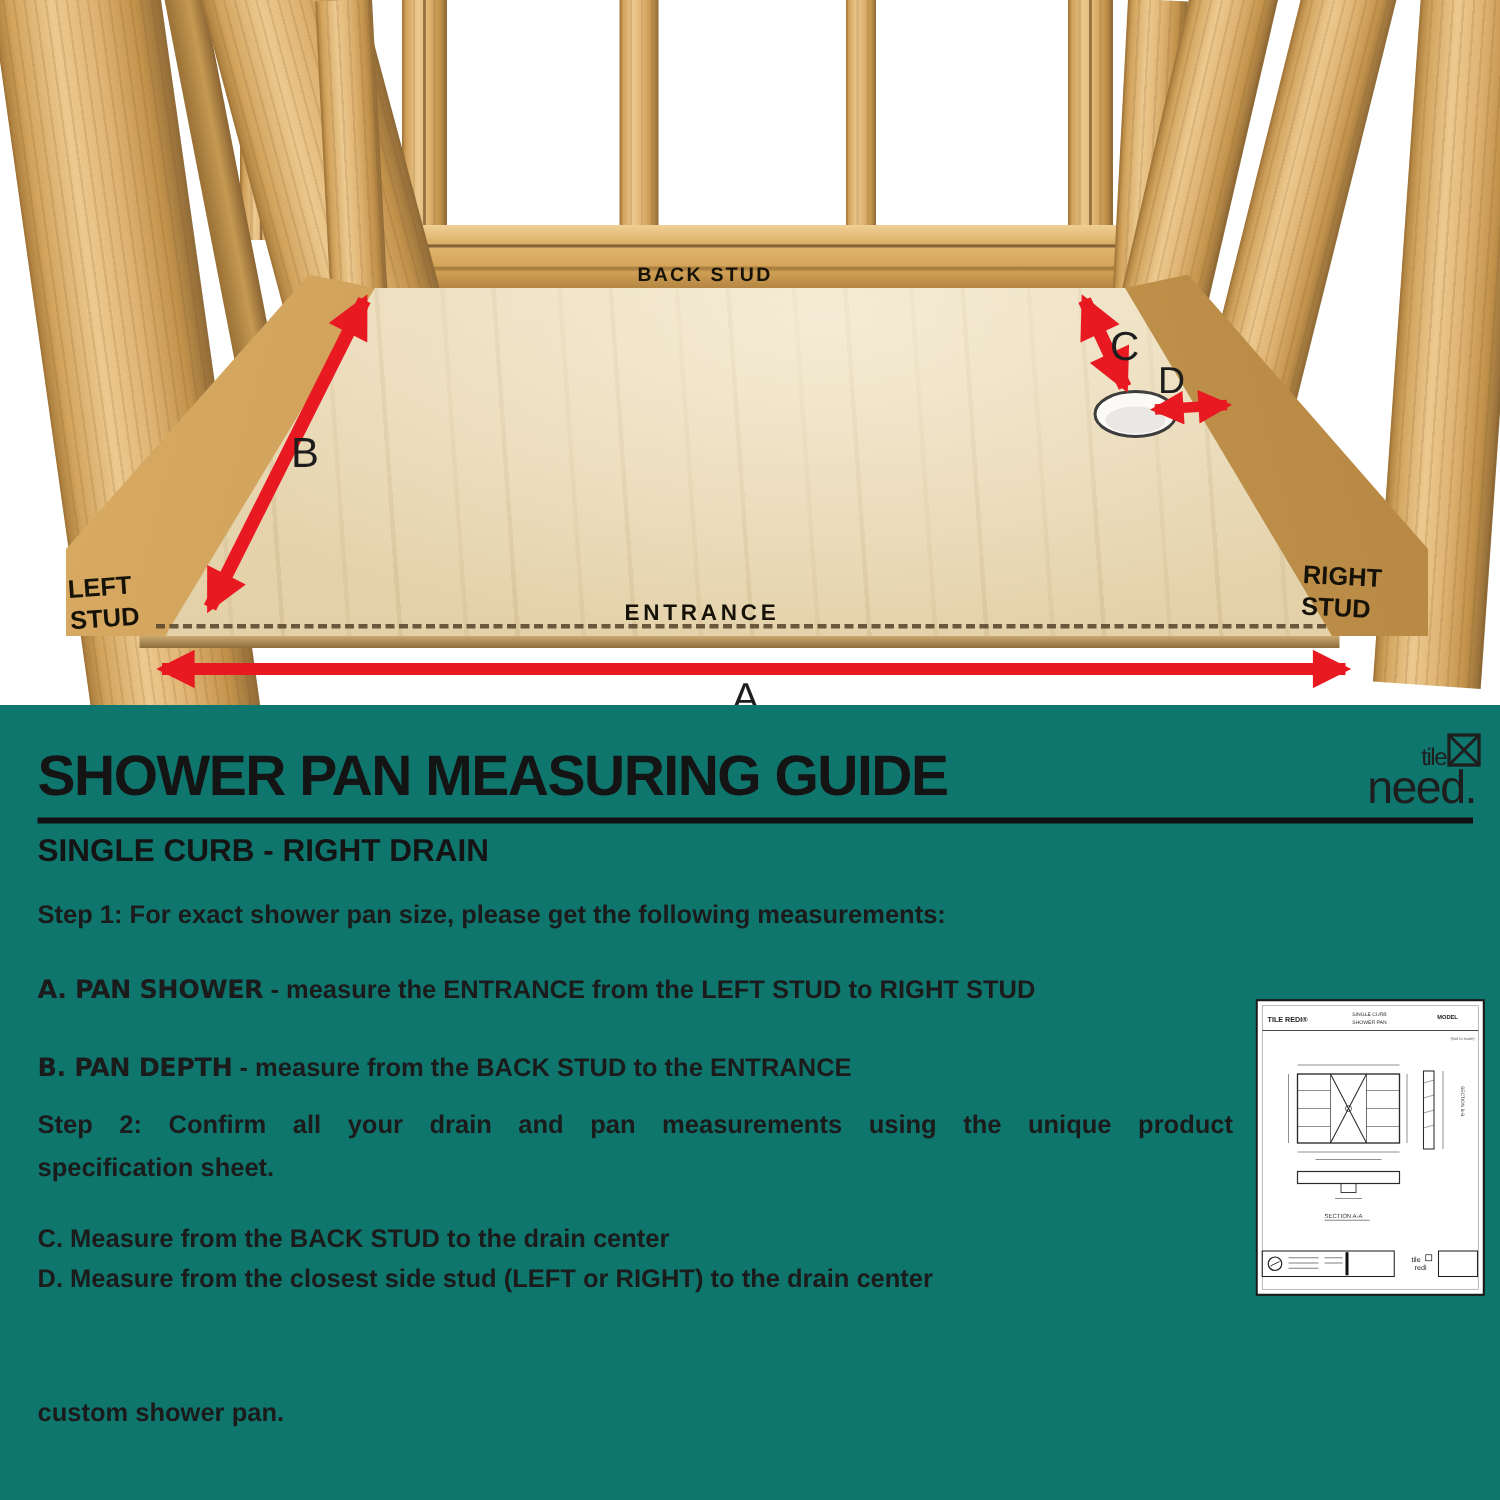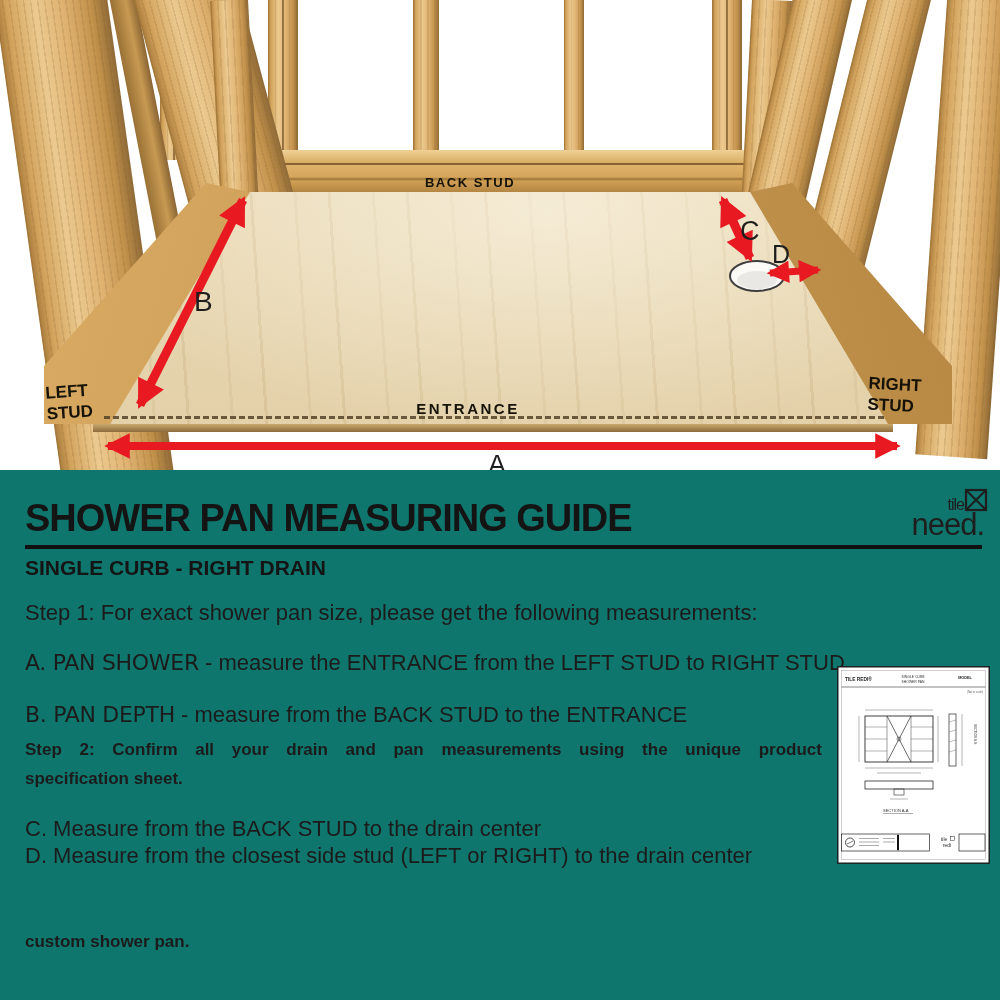--- a/index.html
+++ b/index.html
@@ -39,21 +39,21 @@
   .dash-line{position:absolute;left:104px;top:416px;width:780px;height:0;
     border-top:3px dashed #55432a;opacity:.85;}
   .ph-label{position:absolute;color:#161208;font-weight:700;white-space:nowrap;}
   .letter{position:absolute;color:#1d1d1d;font-weight:400;}
   .arrows{position:absolute;left:0;top:0;}
   
   .title{position:absolute;left:25px;top:497px;font-size:38px;font-weight:700;
     letter-spacing:-1px;color:#141414;}
   .rule{position:absolute;left:25px;top:545px;width:957px;height:4px;background:#101010;}
   .subtitle{position:absolute;left:25px;top:556px;font-size:21px;font-weight:700;color:#141414;}
-  .body-line{position:absolute;left:25px;font-size:22px;font-weight:400;color:#1b1b1b;white-space:nowrap;}
+  .body-line{position:absolute;left:25px;font-size:17px;font-weight:700;color:#1b1b1b;white-space:nowrap;}
   .term{font-family:"DejaVu Sans",sans-serif;letter-spacing:-.3px;}
   .jline{position:absolute;left:25px;font-size:17px;font-weight:700;color:#1b1b1b;
     text-align:justify;text-align-last:justify;}
   .plainline{position:absolute;left:25px;font-size:17px;font-weight:700;color:#1b1b1b;}
   
   .logo{position:absolute;left:880px;top:488px;width:108px;text-align:right;color:#1e1e1e;
     font-weight:400;line-height:.82;letter-spacing:-1px;}
   .logo .l2{font-size:31px;padding-right:4px;}
   .logo svg{vertical-align:-2px;}
   

